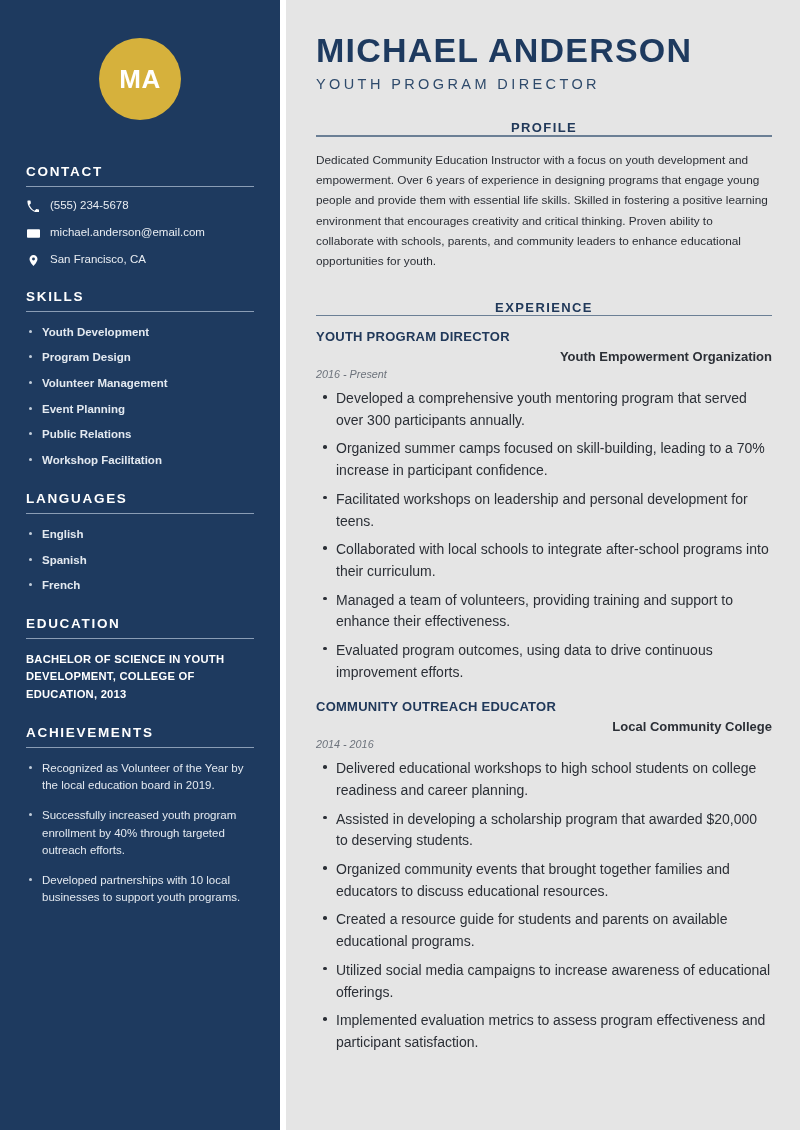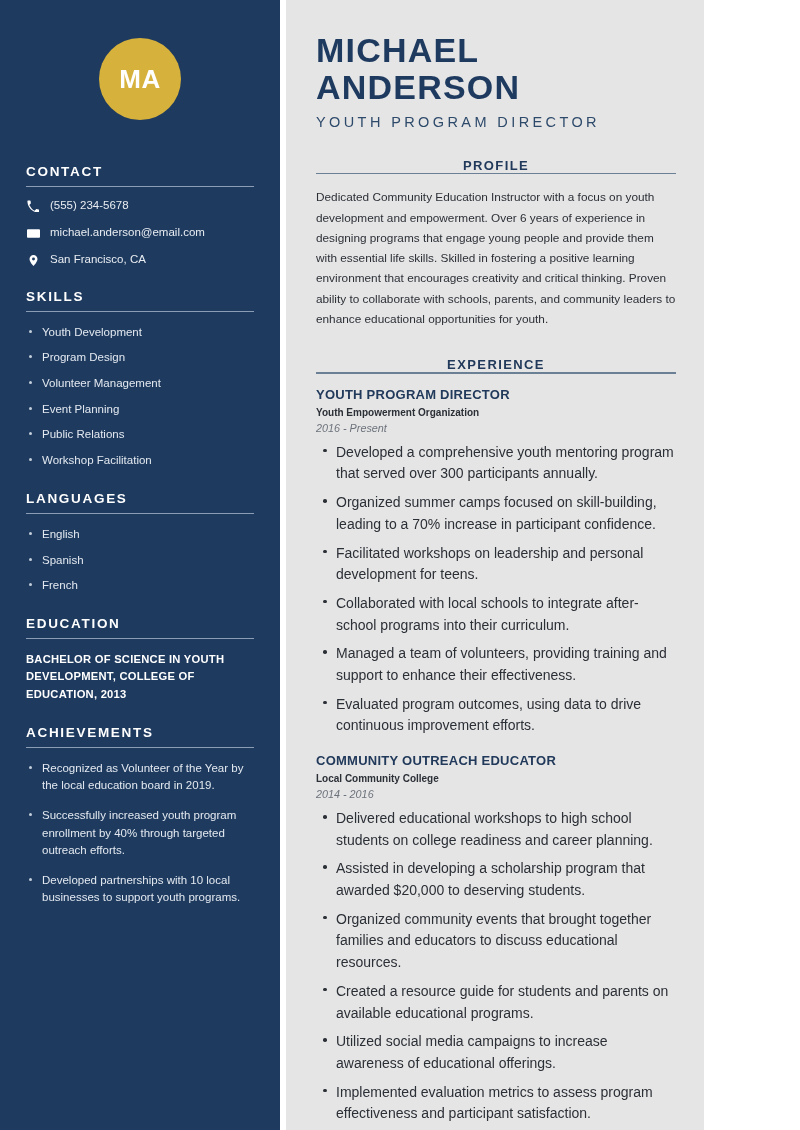--- a/index.html
+++ b/index.html
@@ -10,21 +10,21 @@
   }
 
   body {
     font-family: "Liberation Sans", sans-serif;
     background: #ffffff;
     overflow: hidden;
   }
 
   .resume {
     position: relative;
-    width: 704px;
+    width: 800px;
     height: 1130px;
     display: flex;
     background: #ffffff;
   }
 
   
   .sidebar {
     width: 280px;
     min-width: 280px;
     height: 1130px;
@@ -109,21 +109,21 @@
     content: "";
     position: absolute;
     left: 3px;
     top: 6px;
     width: 3px;
     height: 3px;
     border-radius: 50%;
     background: #c3cedb;
   }
 
-  .bullet-list.tight li { margin-bottom: 9px; }
+  .bullet-list.tight li { margin-bottom: 9px; font-weight: bold; }
   .bullet-list.wide li { margin-bottom: 13px; line-height: 1.5; }
 
   .edu-entry {
     font-size: 11.2px;
     font-weight: bold;
     line-height: 1.55;
     letter-spacing: 0.25px;
     color: #ffffff;
   }
 
@@ -188,24 +188,25 @@
 
   .job-role {
     font-size: 13px;
     font-weight: bold;
     color: #21395a;
     letter-spacing: 0.25px;
     margin-bottom: 5px;
   }
 
   .job-org {
-    font-size: 10px;
+    font-size: 13px;
     font-weight: bold;
     color: #2b2f36;
     margin-bottom: 4px;
+    text-align: right;
   }
 
   .job-dates {
     font-size: 10.8px;
     font-style: italic;
     color: #6d737c;
     margin-bottom: 8px;
   }
 
   .job-bullets { list-style: none; }

